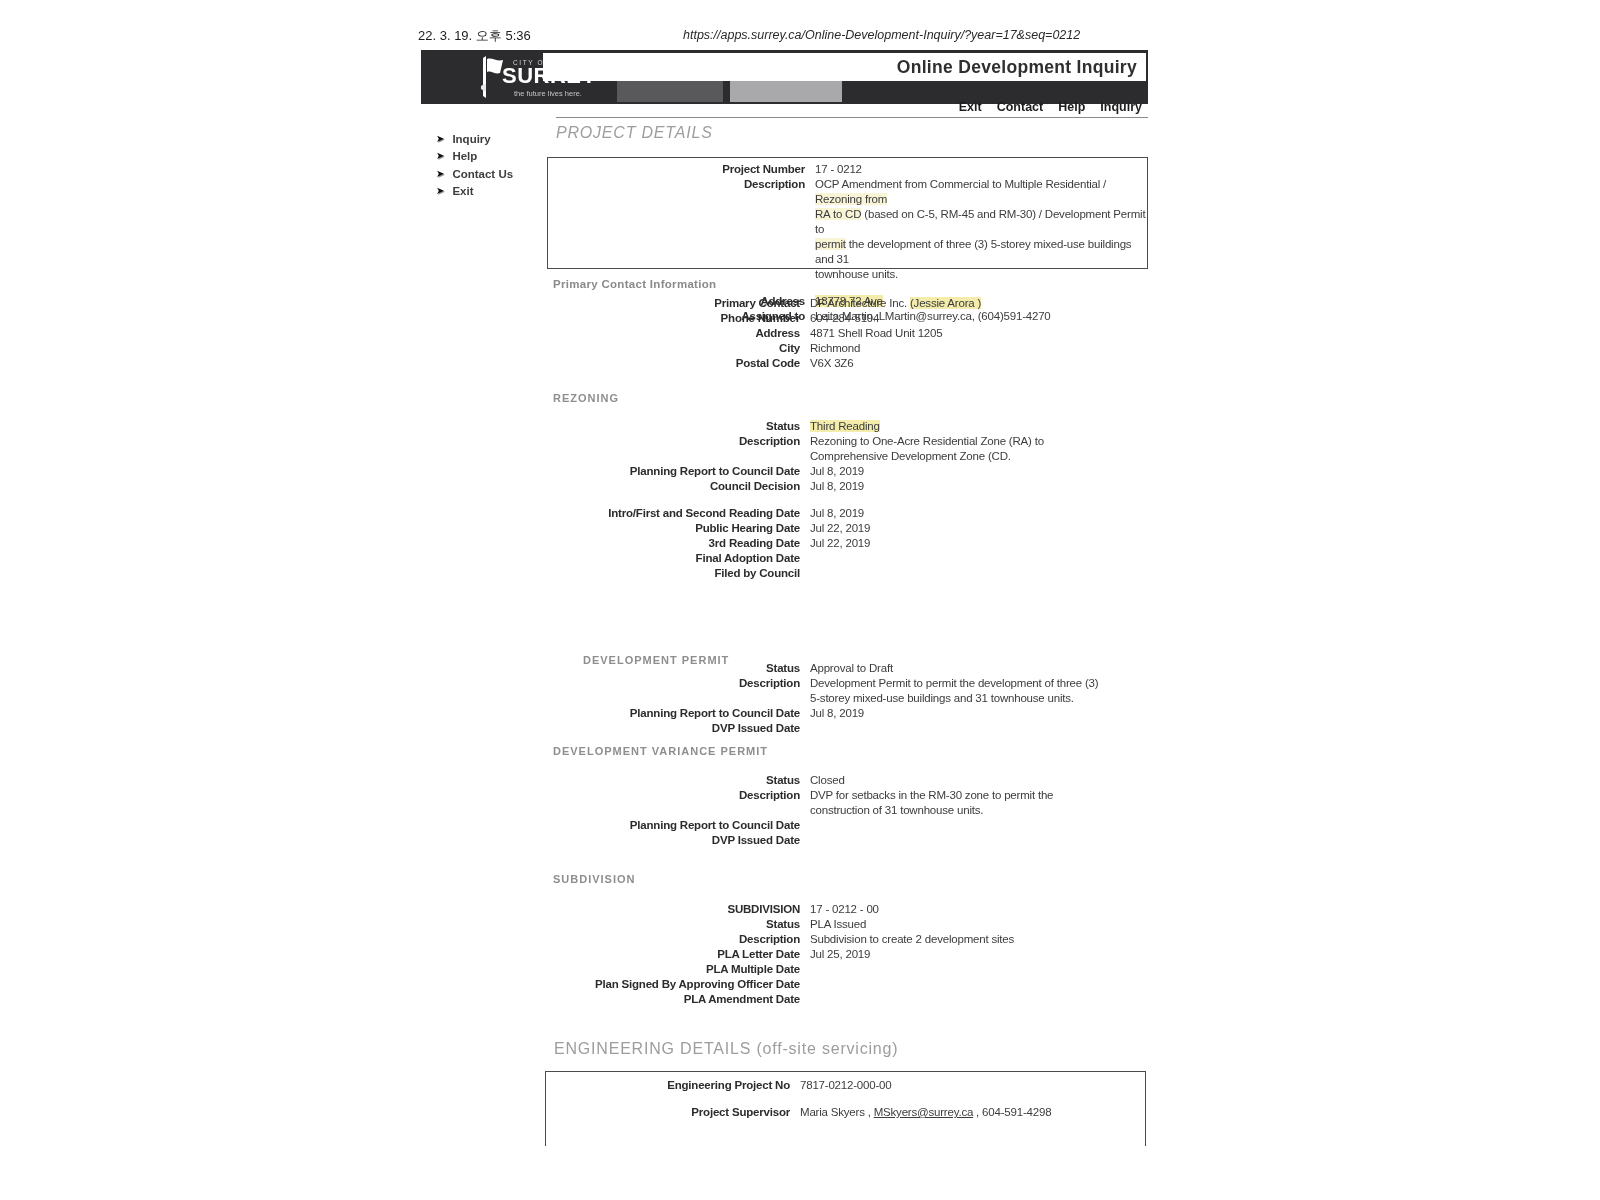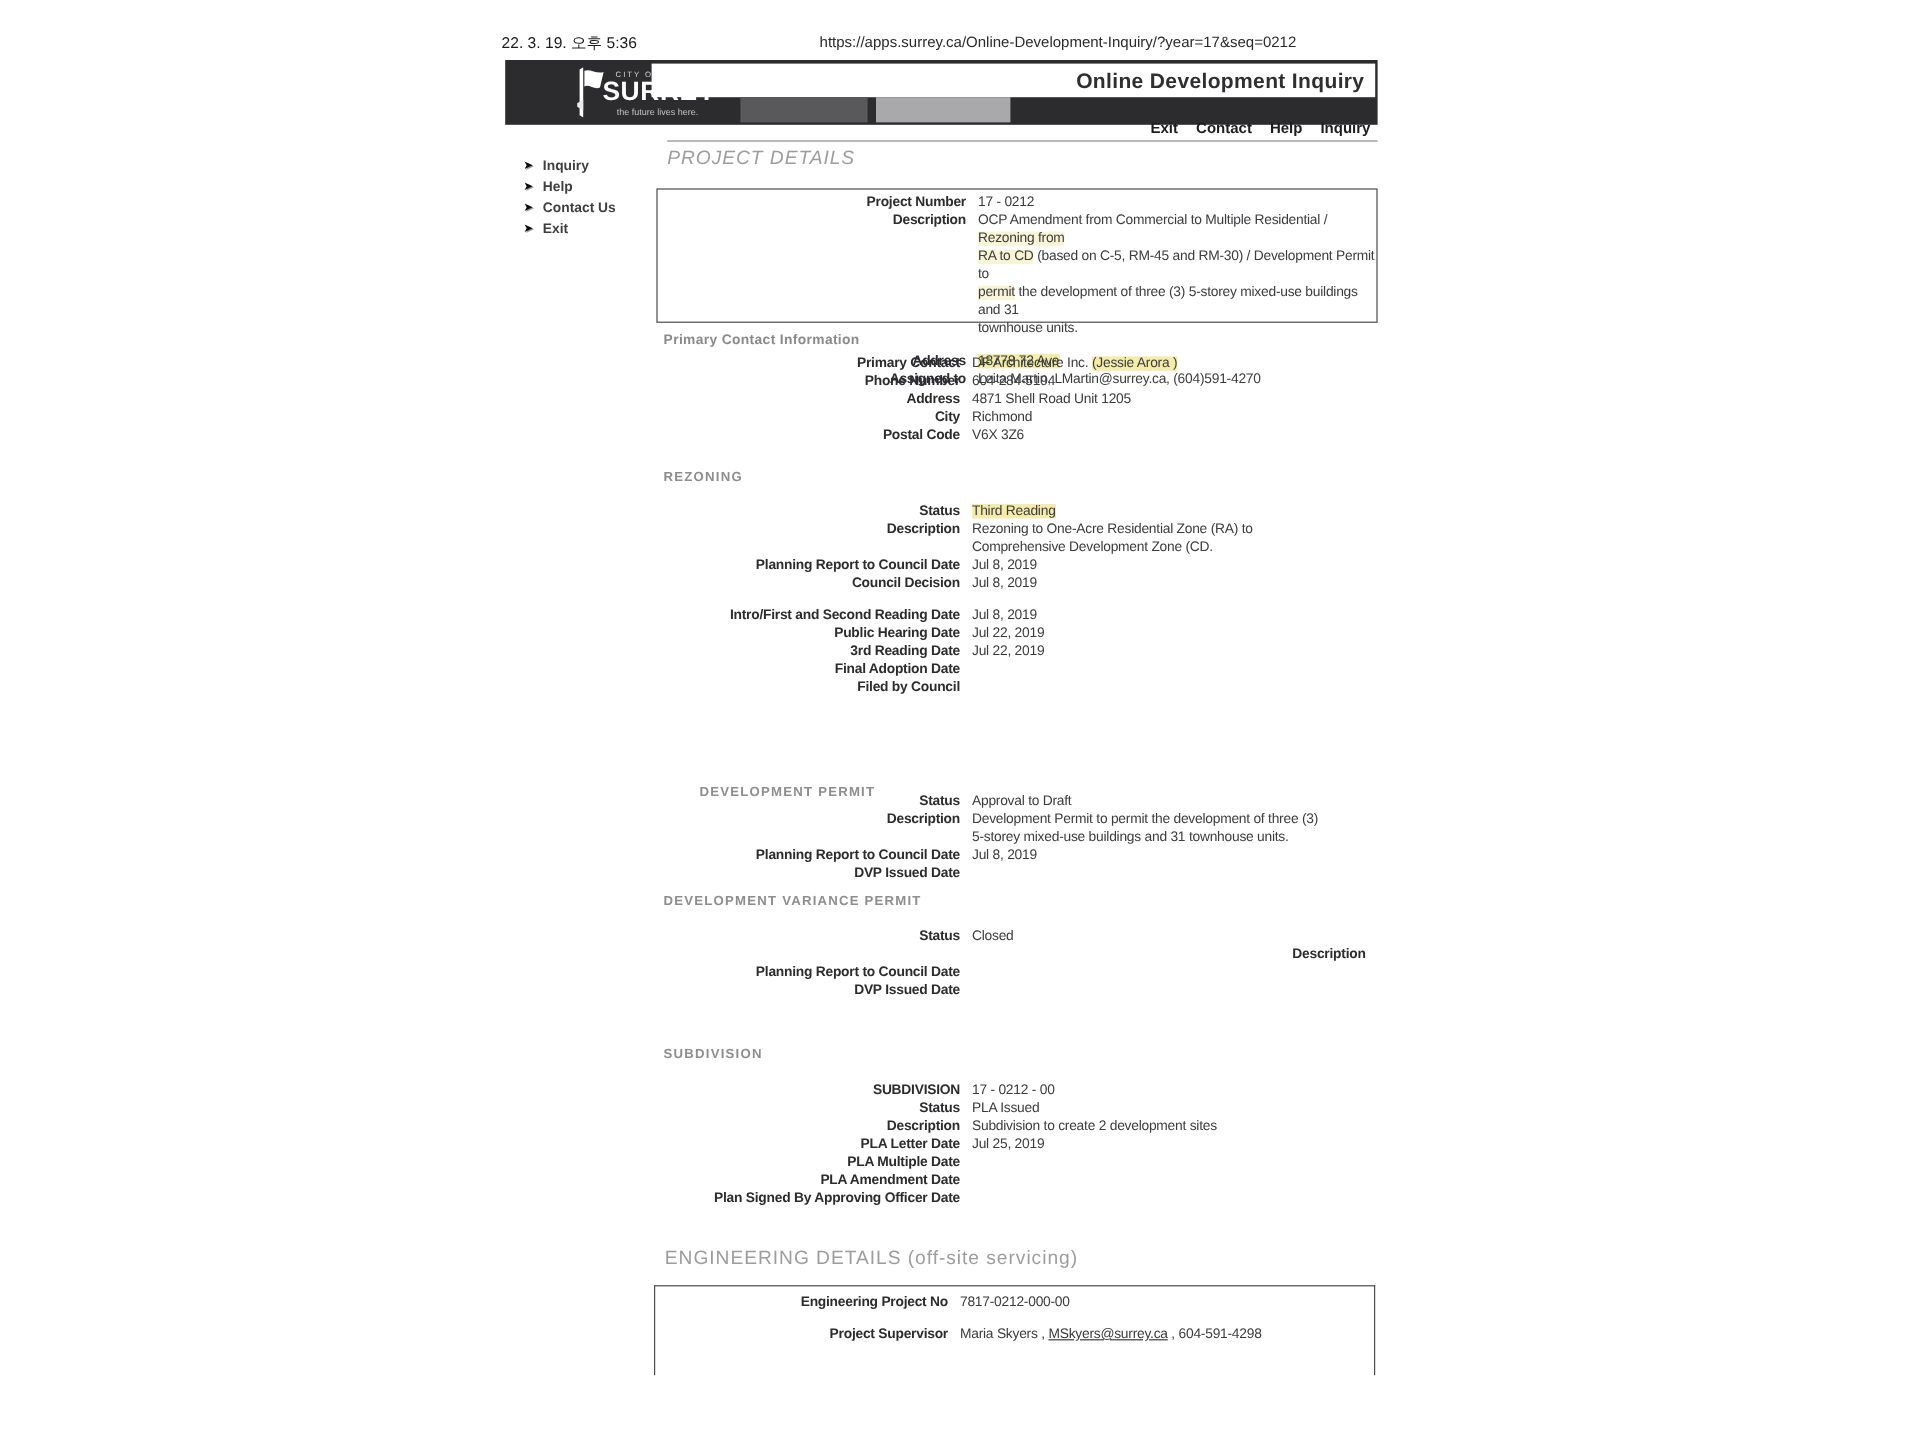--- a/index.html
+++ b/index.html
@@ -5,21 +5,21 @@
   * { margin:0; padding:0; box-sizing:border-box; }
   html,body { background:#e8e8e8; }
   body { font-family:"Liberation Sans","DejaVu Sans",sans-serif; }
   .page {
     position:relative; width:1600px; height:1200px; background:#ffffff;
     overflow:hidden; margin:0 auto; color:#3c3c3e;
   }
 
   
   .print-date { position:absolute; left:418px; top:27px; font-size:13px; color:#1c1c1c; }
-  .print-url  { position:absolute; left:683px; top:28px; font-size:12.5px; color:#2a2a2a; }
+  .print-url  { position:absolute; left:683px; top:28px; font-size:12.5px; color:#2a2a2a;font-style:italic; }
 
   
   .header { position:absolute; left:421px; top:50px; width:727px; height:54px; background:#2c2c2e; }
   .title-strip { position:absolute; left:122px; top:3px; right:2px; height:28px; background:#ffffff;
     display:flex; align-items:center; justify-content:flex-end; padding-right:9px; }
   .app-title { font-size:17.5px; font-weight:bold; color:#2f2f31; letter-spacing:0.3px; }
   .seg { position:absolute; top:31px; height:21px; }
   .seg-mid  { left:196px; width:106px; background:#59595c; }
   .seg-light{ left:309px; width:112px; background:#a9a9ac; }
   .logo { position:absolute; left:0; top:0; width:130px; height:54px;margin-left:48px; }
@@ -227,20 +227,22 @@
     </div>
 
   <div class="h-upper" style="left:553px; top:745px;">DEVELOPMENT VARIANCE PERMIT</div>
   <div class="sect" style="top:773px;">
       <div class="frow">
         <div class="flbl">Status</div>
         <div class="fval"><span>Closed</span></div>
       </div>
       <div class="frow">
         <div class="flbl">Description</div>
+        <div class="fval"><span>DVP for setbacks in the RM-30 zone to permit the
+construction of 31 townhouse units.</span></div>
       </div>
       <div class="frow">
         <div class="flbl">Planning Report to Council Date</div>
         <div class="fval"><span></span></div>
       </div>
       <div class="frow">
         <div class="flbl">DVP Issued Date</div>
         <div class="fval"><span></span></div>
       </div>
     </div>
@@ -261,25 +263,25 @@
       </div>
       <div class="frow">
         <div class="flbl">PLA Letter Date</div>
         <div class="fval"><span>Jul 25, 2019</span></div>
       </div>
       <div class="frow">
         <div class="flbl">PLA Multiple Date</div>
         <div class="fval"><span></span></div>
       </div>
       <div class="frow">
+        <div class="flbl">Plan Signed By Approving Officer Date</div>
+        <div class="fval"><span></span></div>
+      </div>
+      <div class="frow">
         <div class="flbl">PLA Amendment Date</div>
-        <div class="fval"><span></span></div>
-      </div>
-      <div class="frow">
-        <div class="flbl">Plan Signed By Approving Officer Date</div>
         <div class="fval"><span></span></div>
       </div>
     </div>
 
   <div class="h-big" style="left:554px; top:1040px;">ENGINEERING DETAILS (off-site servicing)</div>
   <div class="box eng-box">
       <div class="frow">
         <div class="flbl">Engineering Project No</div>
         <div class="fval"><span>7817-0212-000-00</span></div>
       </div>

